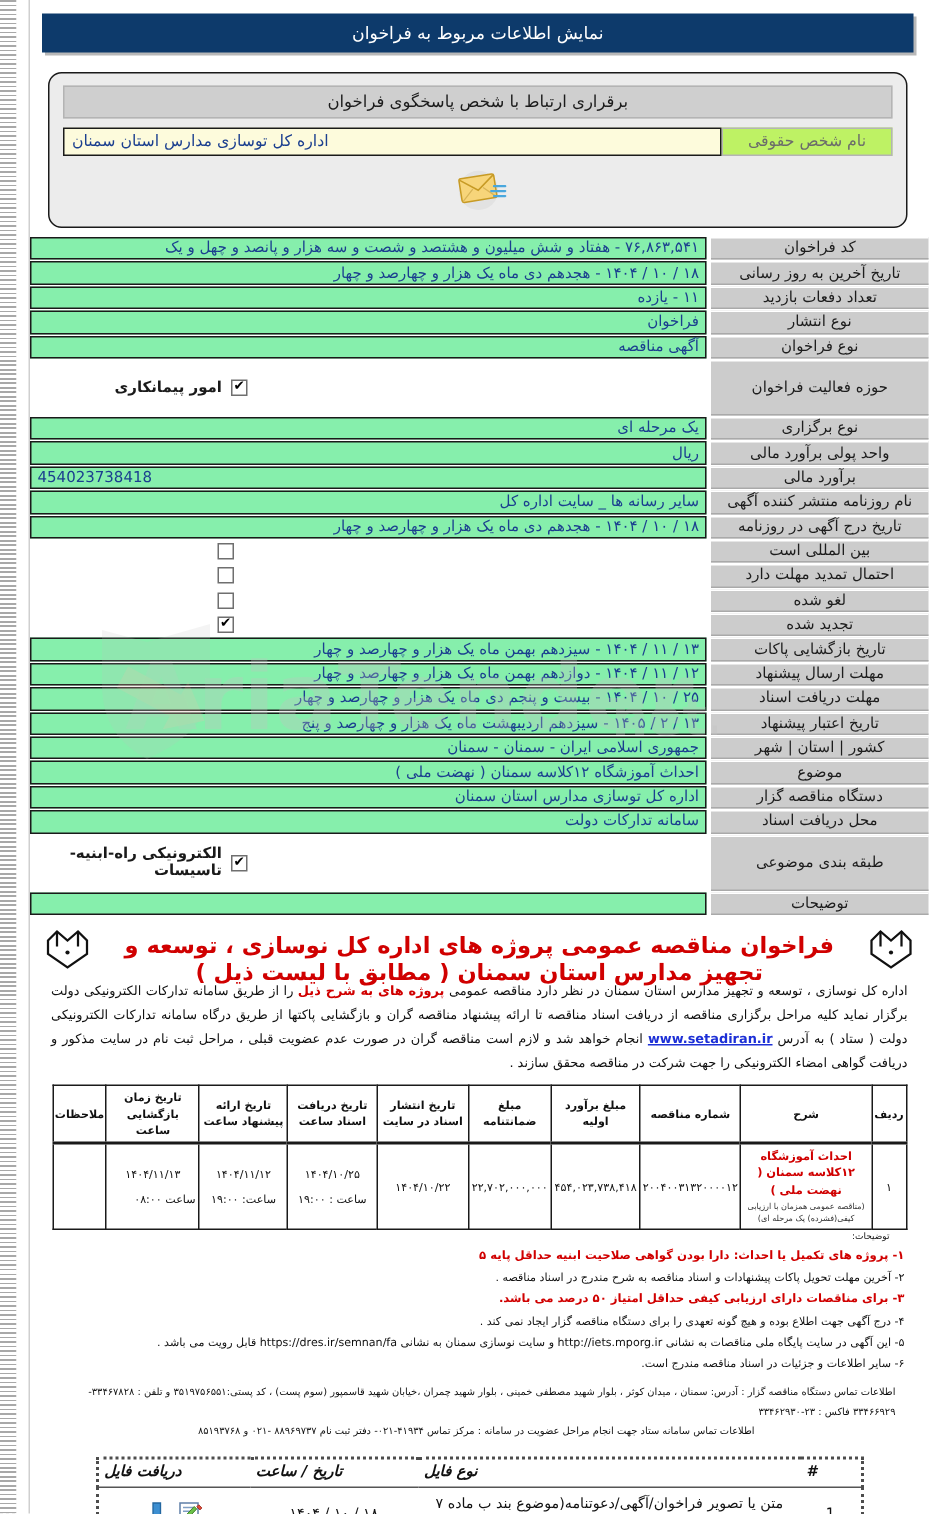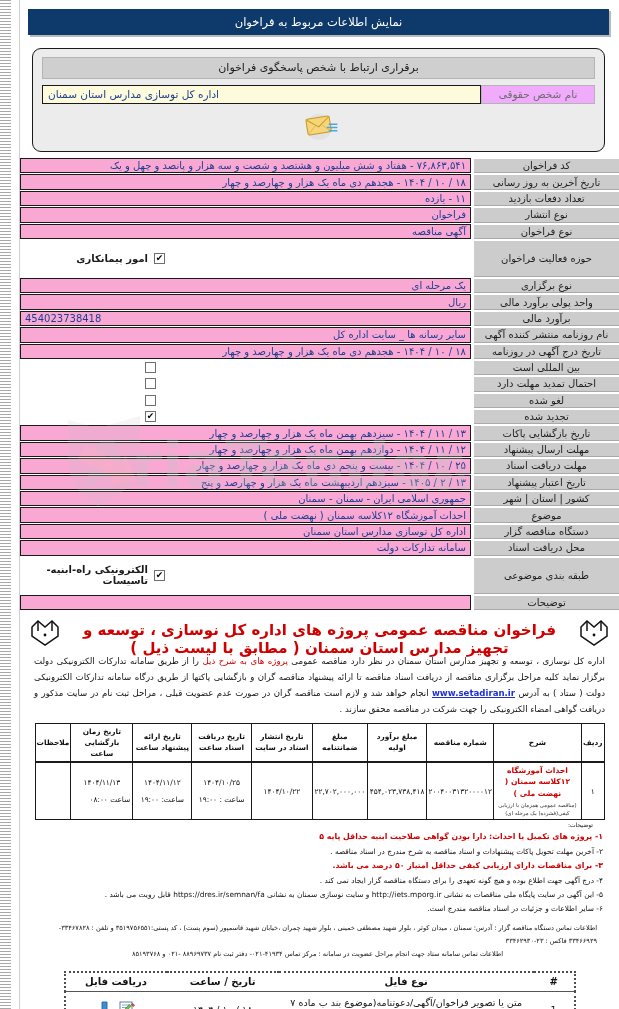--- a/index.html
+++ b/index.html
@@ -47,21 +47,21 @@
     padding: 8px 9px 10px 9px;
   }
   .panel-head {
     background: #cfcfcf;
     border: 1px solid #b4b4b4;
     font-size: 11px; color: #1b1b1b;
     text-align: center; padding: 3px 0 4px;
   }
   .panel-row { display: flex; margin-top: 6px; }
   .panel-label {
-    width: 114px; background: #f0abfc; border: 1px solid #b4b4b4;
+    width: 114px; background: #bef264; border: 1px solid #b4b4b4;
     font-size: 10.5px; color: #6b6b6b; text-align: center;
     padding: 2px 0 3px; flex: 0 0 114px;
   }
   .panel-value {
     flex: 1; background: #fdfbdc; border: 1px solid #1a1a1a;
     font-size: 10.5px; color: #1b3f8f; text-align: left;
     padding: 2px 5px 3px;
   }
   .panel-icon-wrap { display: flex; justify-content: center; margin-top: 7px; }
   .mail-ico { width: 42px; height: 30px; }
@@ -71,21 +71,21 @@
   .frow { display: flex; width: 100%; align-items: stretch; min-height: 15.4px; margin-bottom: 1px; }
   .flabel {
     width: 145px; flex: 0 0 145px;
     background: #cccccc; border-top: 1px solid #ffffff; border-bottom: 1px solid #a9a9a9;
     font-size: 10px; color: #1d1d1d; text-align: center;
     display: flex; align-items: center; justify-content: center;
     padding: 1px 2px;
   }
   .fval {
     flex: 1; margin-right: 3px;
-    background: #f9a8d4; border: 1px solid #1a1a1a;
+    background: #86efac; border: 1px solid #1a1a1a;
     font-size: 10px; color: #1b3f8f;
     display: flex; align-items: center; justify-content: flex-start;
     padding: 0 4px;
   }
   .fval.ltr { direction: ltr; justify-content: flex-start; }
   .frow.tall .flabel { min-height: 37px; }
   .frow.tall { min-height: 37px; }
 
   
   .fcheck {
@@ -118,21 +118,21 @@
   .ann-top { display: flex; align-items: center; justify-content: space-between; height: 34px; }
   .quran-ico { width: 34px; height: 30px; flex: 0 0 34px; }
   .ann-head {
     flex: 1; text-align: center; color: #d00000; font-size: 15px;
     font-weight: bold; padding-top: 12px;
   }
   .ann-body {
     font-size: 8.6px; color: #101010; line-height: 1.85;
     text-align: justify; padding: 4px 6px 0 6px;
   }
-  .ann-body .rd { color: #d00000; font-weight: normal; }
+  .ann-body .rd { color: #d00000; font-weight: bold; }
   .ann-body .lnk { color: #1c2fd6; font-weight: bold; text-decoration: underline; direction: ltr; display: inline-block; }
 
   
   table.tt { border-collapse: collapse; margin: 5px auto 0 auto; width: 570px; }
   table.tt th, table.tt td {
     border: 1px solid #1a1a1a; font-size: 7.4px; color: #111;
     text-align: center; padding: 2px 1px; line-height: 1.5;
   }
   table.tt thead th { font-weight: bold; height: 30px; border-bottom-width: 2px; }
   table.tt td { height: 34px; }
@@ -148,21 +148,21 @@
   
   .contact { padding: 6px 22px 0 18px; }
   .cline { font-size: 6.6px; color: #111; line-height: 1.95; text-align: right; }
   .cline.center { text-align: center; }
 
   
   .att-wrap { margin: 10px auto 0 auto; width: 512px; }
   table.att { border-collapse: collapse; width: 100%; border: 2px dotted #4d4d4d; }
   table.att th {
     font-size: 10px; color: #111; font-weight: bold; padding: 3px 4px 4px;
-    border-bottom: 1px solid #555; text-align: center;
+    border-bottom: 1px solid #555; text-align: left; font-style: italic;
   }
   table.att td {
     font-size: 9.5px; color: #111; padding: 4px 6px; text-align: center; vertical-align: middle;
   }
   table.att td.ftype { text-align: center; line-height: 1.5; }
   .dl-cell { display: flex; align-items: center; justify-content: center; gap: 7px; }
   .ico-doc { width: 16px; height: 17px; }
   .ico-arrow { width: 15px; height: 18px; }
 </style>
 </head>

